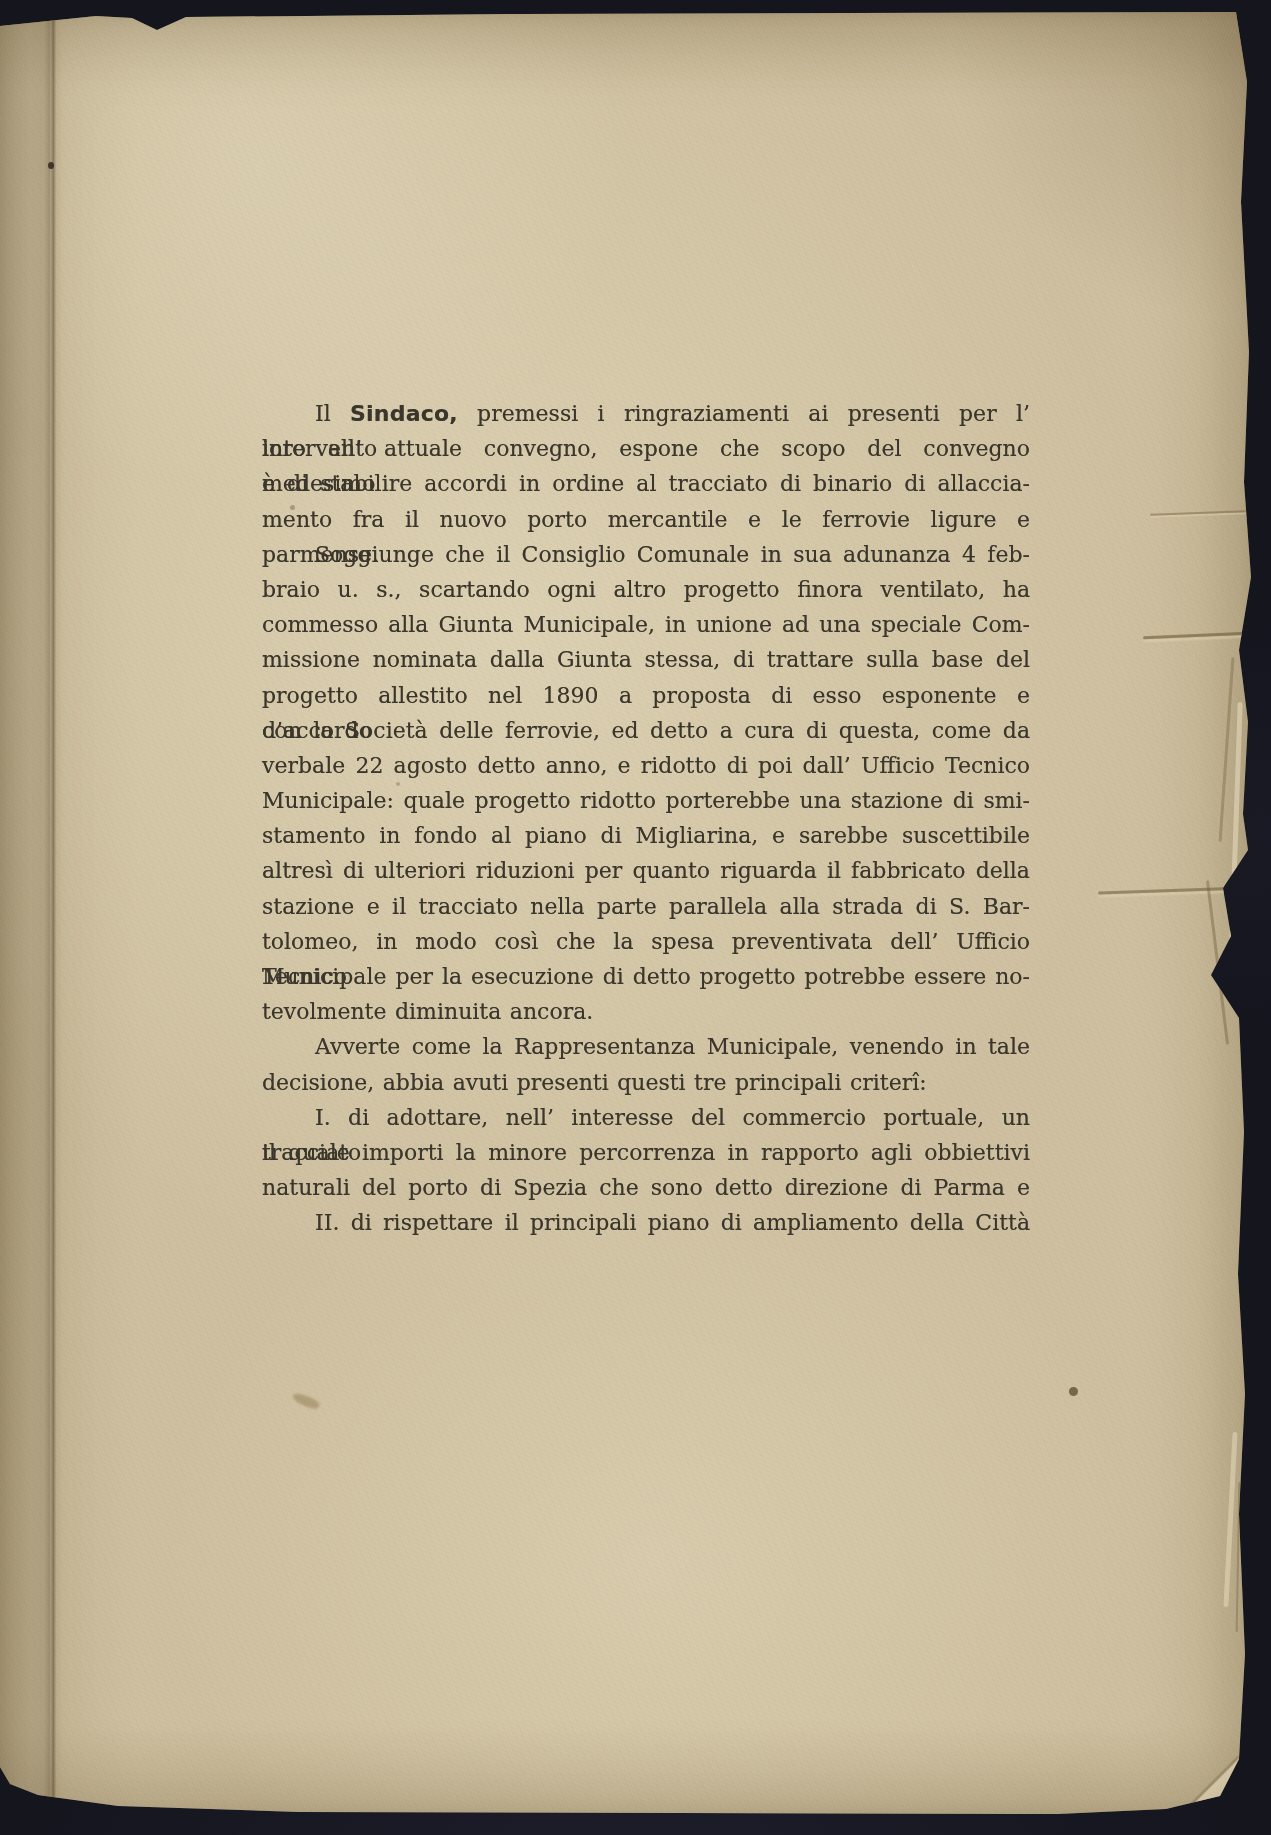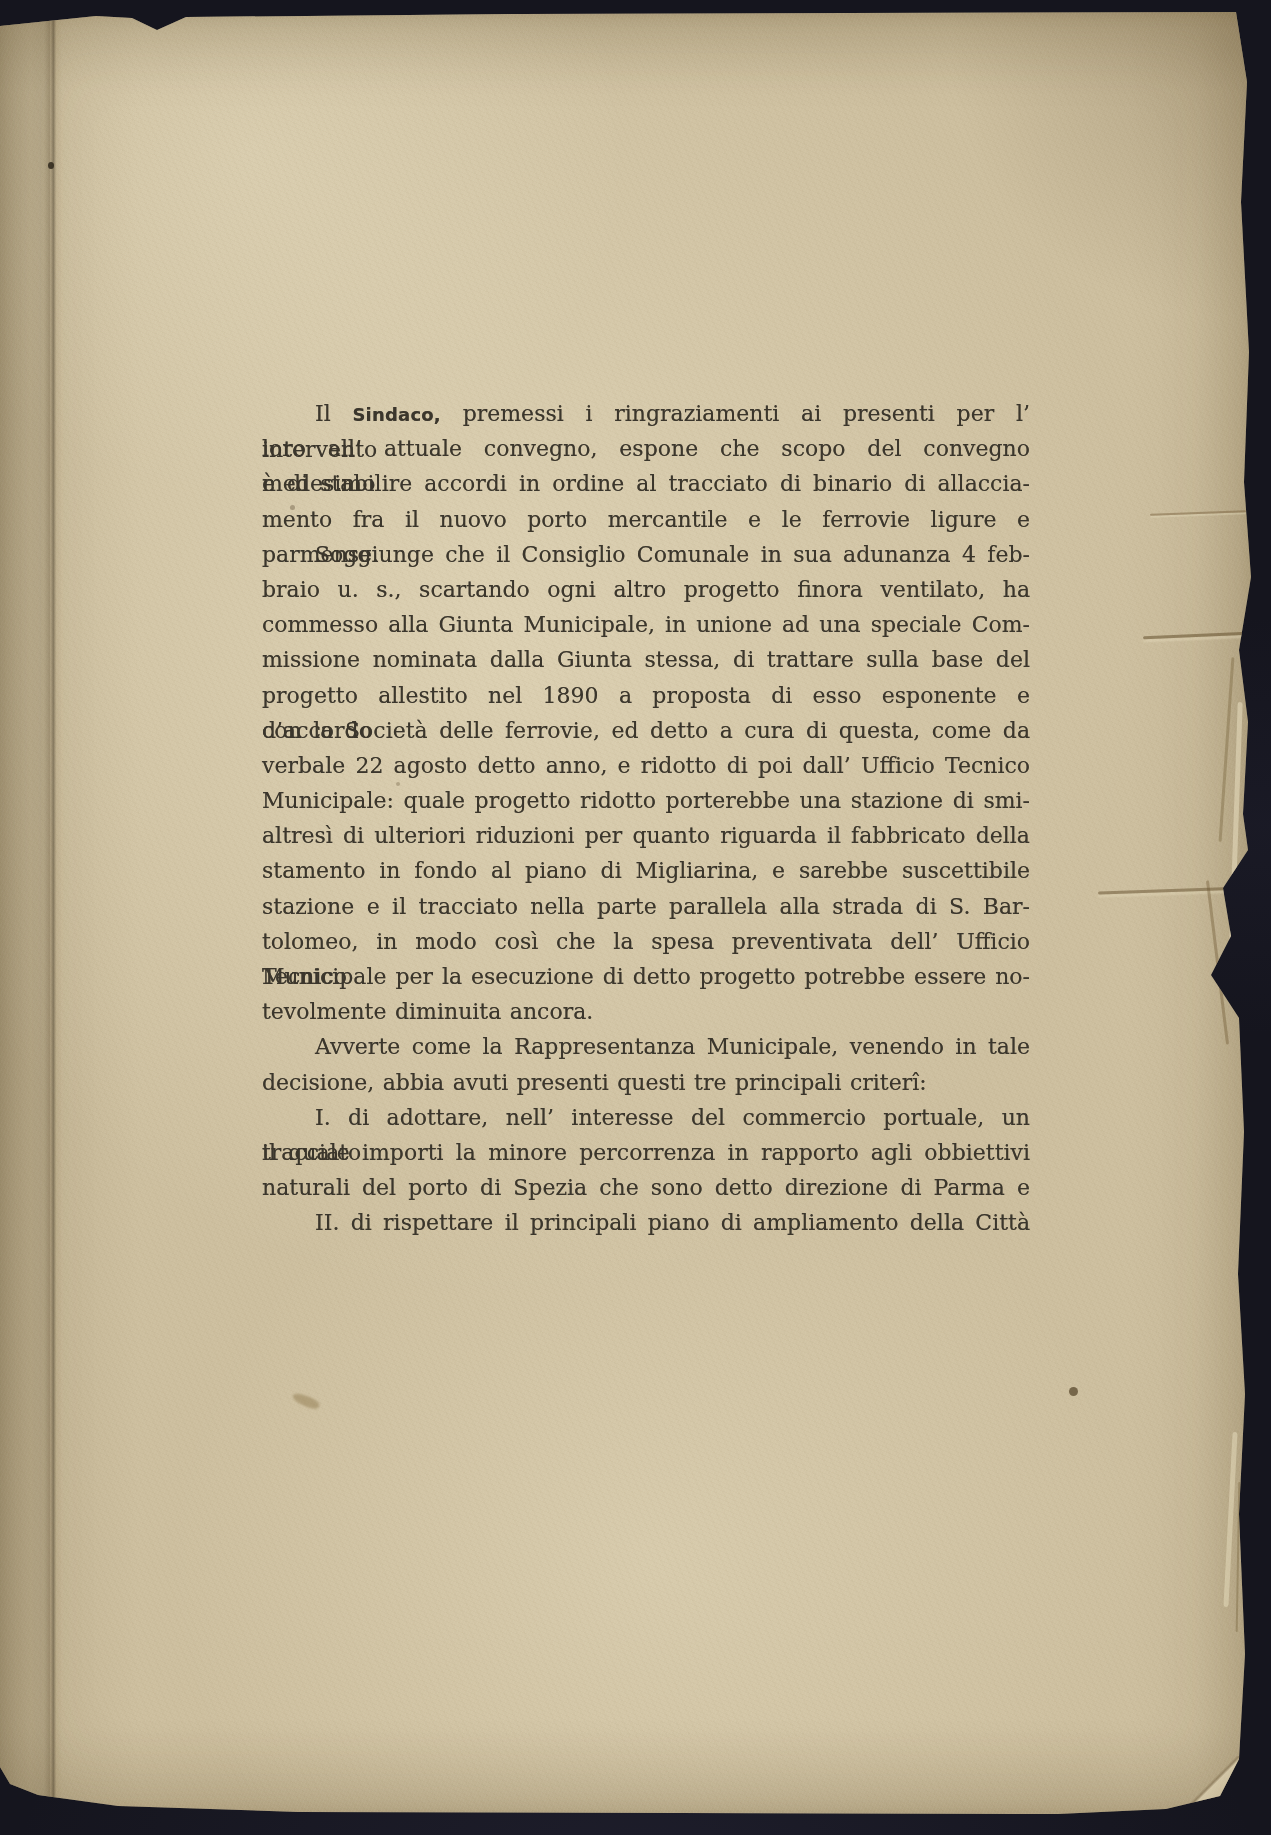--- a/index.html
+++ b/index.html
@@ -75,21 +75,21 @@
   .s5{left:396px;top:770px;width:4px;height:4px;background:rgba(120,104,74,.4);filter:blur(.5px);}
   .text-block{
     position:absolute;left:262px;top:384px;width:768px;
     color:#3b362c;font-size:22px;word-spacing:1.5px;
     text-shadow:0 0 .4px rgba(59,54,44,.55);
   }
   .line{height:35.2px;line-height:35.2px;text-align:justify;text-align-last:justify;white-space:nowrap;}
   .line{white-space:normal;}
   .line.no-just{text-align-last:left;}
   .line.indent{text-indent:53px;}
-  .seg-bold{font-family:"DejaVu Sans", sans-serif;font-weight:700;font-size:18px;letter-spacing:.2px;}
+  .seg-bold{font-family:"DejaVu Sans", sans-serif;font-weight:700;font-size:22px;letter-spacing:.2px;}
 </style>
 </head>
 <body>
 
 <div id="scan">
   <div class="page">
     <div class="left-strip"></div>
     <div class="gutter"></div>
 
     <div class="crease-h c1"></div>
@@ -114,22 +114,22 @@
         <div class="line"><span>è di stabilire accordi in ordine al tracciato di binario di allaccia-</span></div>
         <div class="line"><span>mento fra il nuovo porto mercantile e le ferrovie ligure e parmense.</span></div>
         <div class="line indent"><span>Soggiunge che il Consiglio Comunale in sua adunanza 4 feb-</span></div>
         <div class="line"><span>braio u. s., scartando ogni altro progetto finora ventilato, ha</span></div>
         <div class="line"><span>commesso alla Giunta Municipale, in unione ad una speciale Com-</span></div>
         <div class="line"><span>missione nominata dalla Giunta stessa, di trattare sulla base del</span></div>
         <div class="line"><span>progetto allestito nel 1890 a proposta di esso esponente e d’accordo</span></div>
         <div class="line"><span>con la Società delle ferrovie, ed detto a cura di questa, come da</span></div>
         <div class="line"><span>verbale 22 agosto detto anno, e ridotto di poi dall’ Ufficio Tecnico</span></div>
         <div class="line"><span>Municipale: quale progetto ridotto porterebbe una stazione di smi-</span></div>
+        <div class="line"><span>stamento in fondo al piano di Migliarina, e sarebbe suscettibile</span></div>
         <div class="line"><span>altresì di ulteriori riduzioni per quanto riguarda il fabbricato della</span></div>
-        <div class="line"><span>stamento in fondo al piano di Migliarina, e sarebbe suscettibile</span></div>
         <div class="line"><span>stazione e il tracciato nella parte parallela alla strada di S. Bar-</span></div>
         <div class="line"><span>tolomeo, in modo così che la spesa preventivata dell’ Ufficio Tecnico</span></div>
         <div class="line"><span>Municipale per la esecuzione di detto progetto potrebbe essere no-</span></div>
         <div class="line no-just"><span>tevolmente diminuita ancora.</span></div>
         <div class="line indent"><span>Avverte come la Rappresentanza Municipale, venendo in tale</span></div>
         <div class="line no-just"><span>decisione, abbia avuti presenti questi tre principali criterî:</span></div>
         <div class="line indent"><span>I. di adottare, nell’ interesse del commercio portuale, un tracciato</span></div>
         <div class="line"><span>il quale importi la minore percorrenza in rapporto agli obbiettivi</span></div>
         <div class="line"><span>naturali del porto di Spezia che sono detto direzione di Parma e</span></div>
         <div class="line indent"><span>II. di rispettare il principali piano di ampliamento della Città</span></div>

